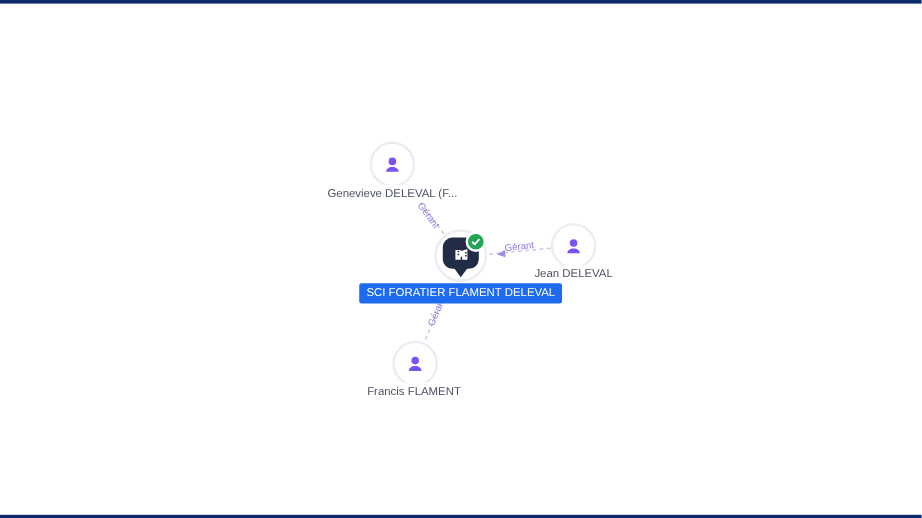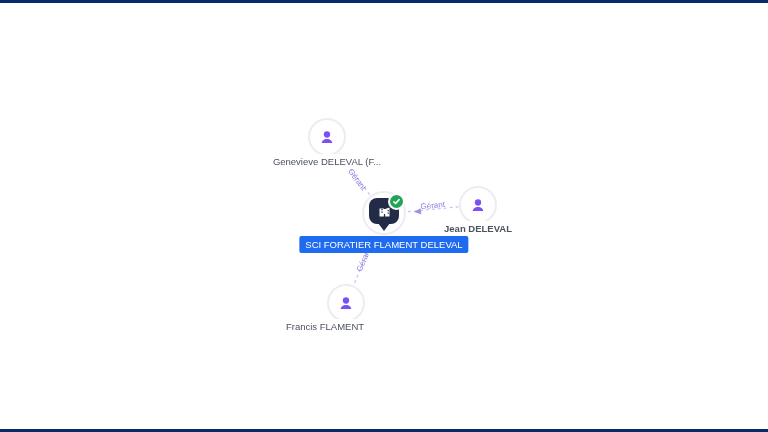--- a/index.html
+++ b/index.html
@@ -111,23 +111,23 @@
 <div class="node-label" style="left:327px;top:154px;text-align:right;">Genevieve DELEVAL (F...</div>
 
 <div class="person-node" style="left:459px;top:186px;">
   <span style="display:flex;">
     <svg width="20" height="20" viewBox="0 0 24 24">
       <circle cx="12" cy="9" r="3.8" fill="#7a52f4"></circle>
       <path fill="#7a52f4" d="M12 14.5c-3.7 0-6.3 2.1-6.3 4.8h12.6c0-2.7-2.6-4.8-6.3-4.8z"></path>
     </svg>
   </span>
 </div>
-<div class="node-label" style="left:478px;top:221px;font-weight:bold;">Jean DELEVAL</div>
+<div class="node-label" style="left:478px;top:221px;">Jean DELEVAL</div>
 
 <div class="person-node" style="left:327px;top:284px;">
   <span style="display:flex;">
     <svg width="20" height="20" viewBox="0 0 24 24">
       <circle cx="12" cy="9" r="3.8" fill="#7a52f4"></circle>
       <path fill="#7a52f4" d="M12 14.5c-3.7 0-6.3 2.1-6.3 4.8h12.6c0-2.7-2.6-4.8-6.3-4.8z"></path>
     </svg>
   </span>
 </div>
-<div class="node-label" style="left:325px;top:319px;text-align:center;">Francis FLAMENT</div>
+<div class="node-label" style="left:345px;top:319px;text-align:center;">Francis FLAMENT</div>
 
 </body></html>

